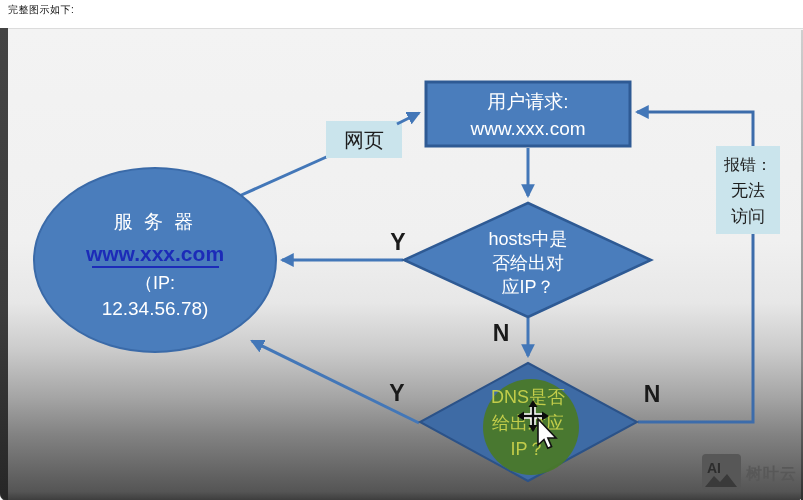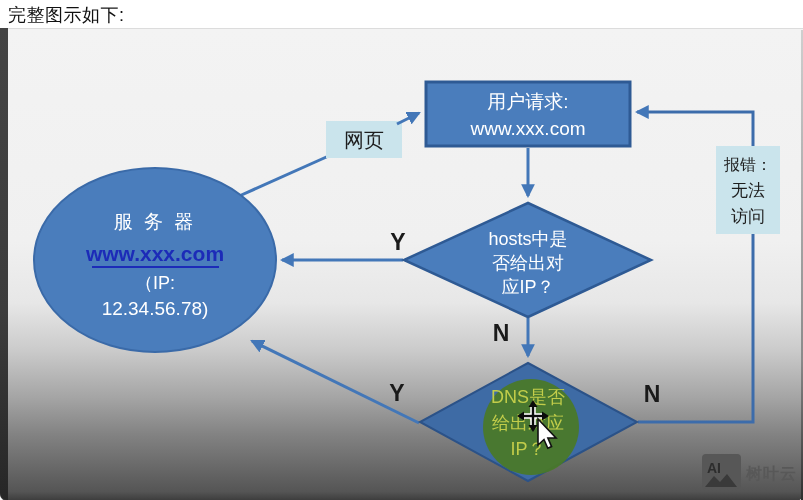--- a/index.html
+++ b/index.html
@@ -3,21 +3,21 @@
 <meta charset="utf-8">
 <style>
   html,body{margin:0;padding:0;}
   body{
     width:803px;height:500px;position:relative;overflow:hidden;
     background:#ffffff;
     font-family:"Liberation Sans", sans-serif;
   }
   .page-title{
     position:absolute;top:3px;left:8px;
-    font-size:18px;color:#111;font-weight:500;letter-spacing:.5px;
+    font-size:10px;color:#111;font-weight:500;letter-spacing:.5px;
   }
   .video-frame{
     position:absolute;top:28px;left:0;width:803px;height:472px;
     background:linear-gradient(to bottom,
       #f3f3f3 0%, #f0f0f0 45%, #e7e7e7 58%, #cbcbcb 68%,
       #a5a5a5 78%, #828282 86%, #686868 93%, #555555 98%, #3b3b3b 100%);
     border-top:1px solid #dcdcdc;
     border-radius:0 0 7px 7px;
   }
   .edge-left{

